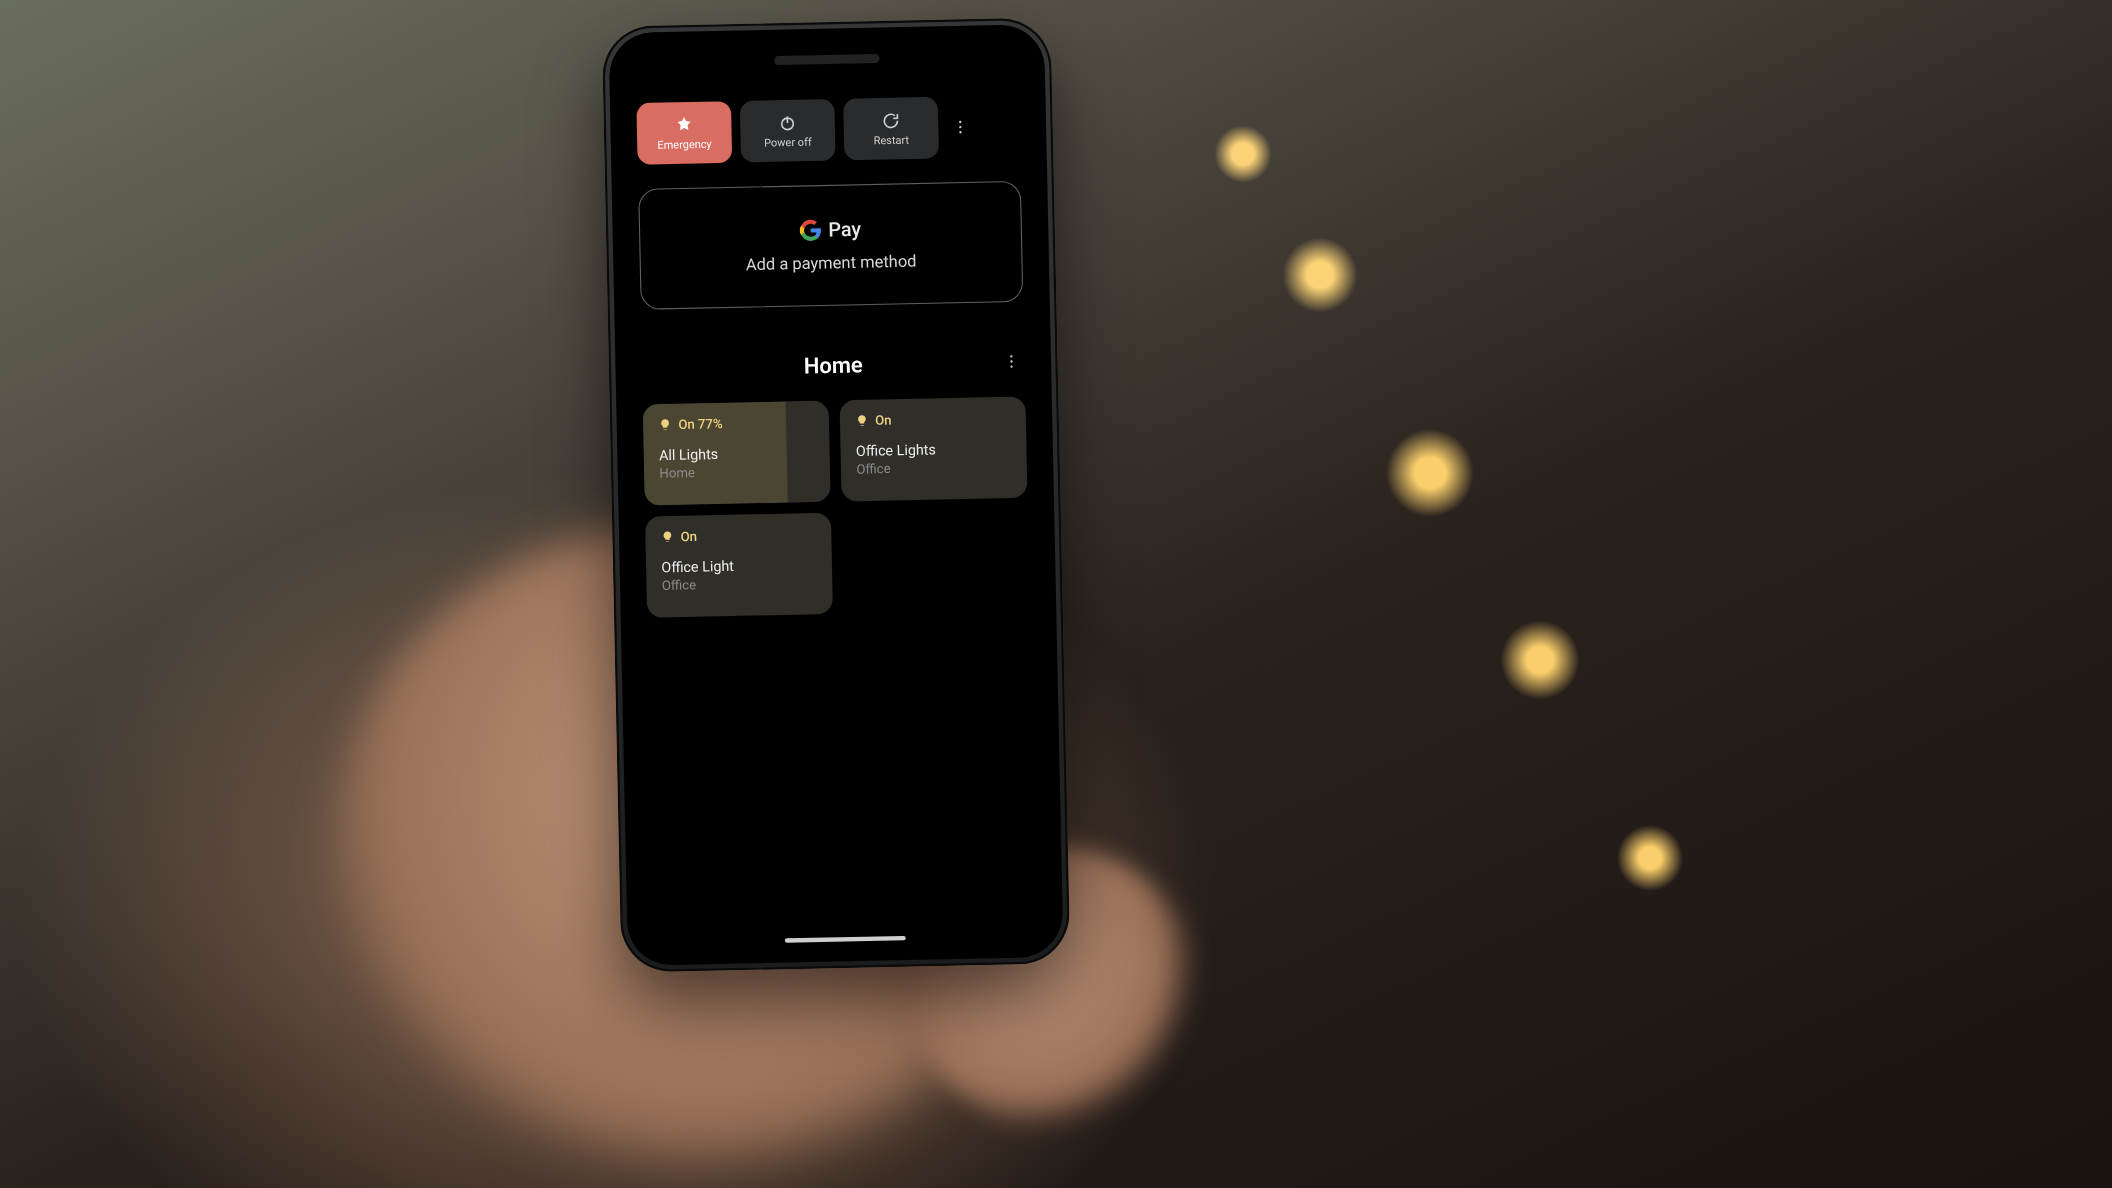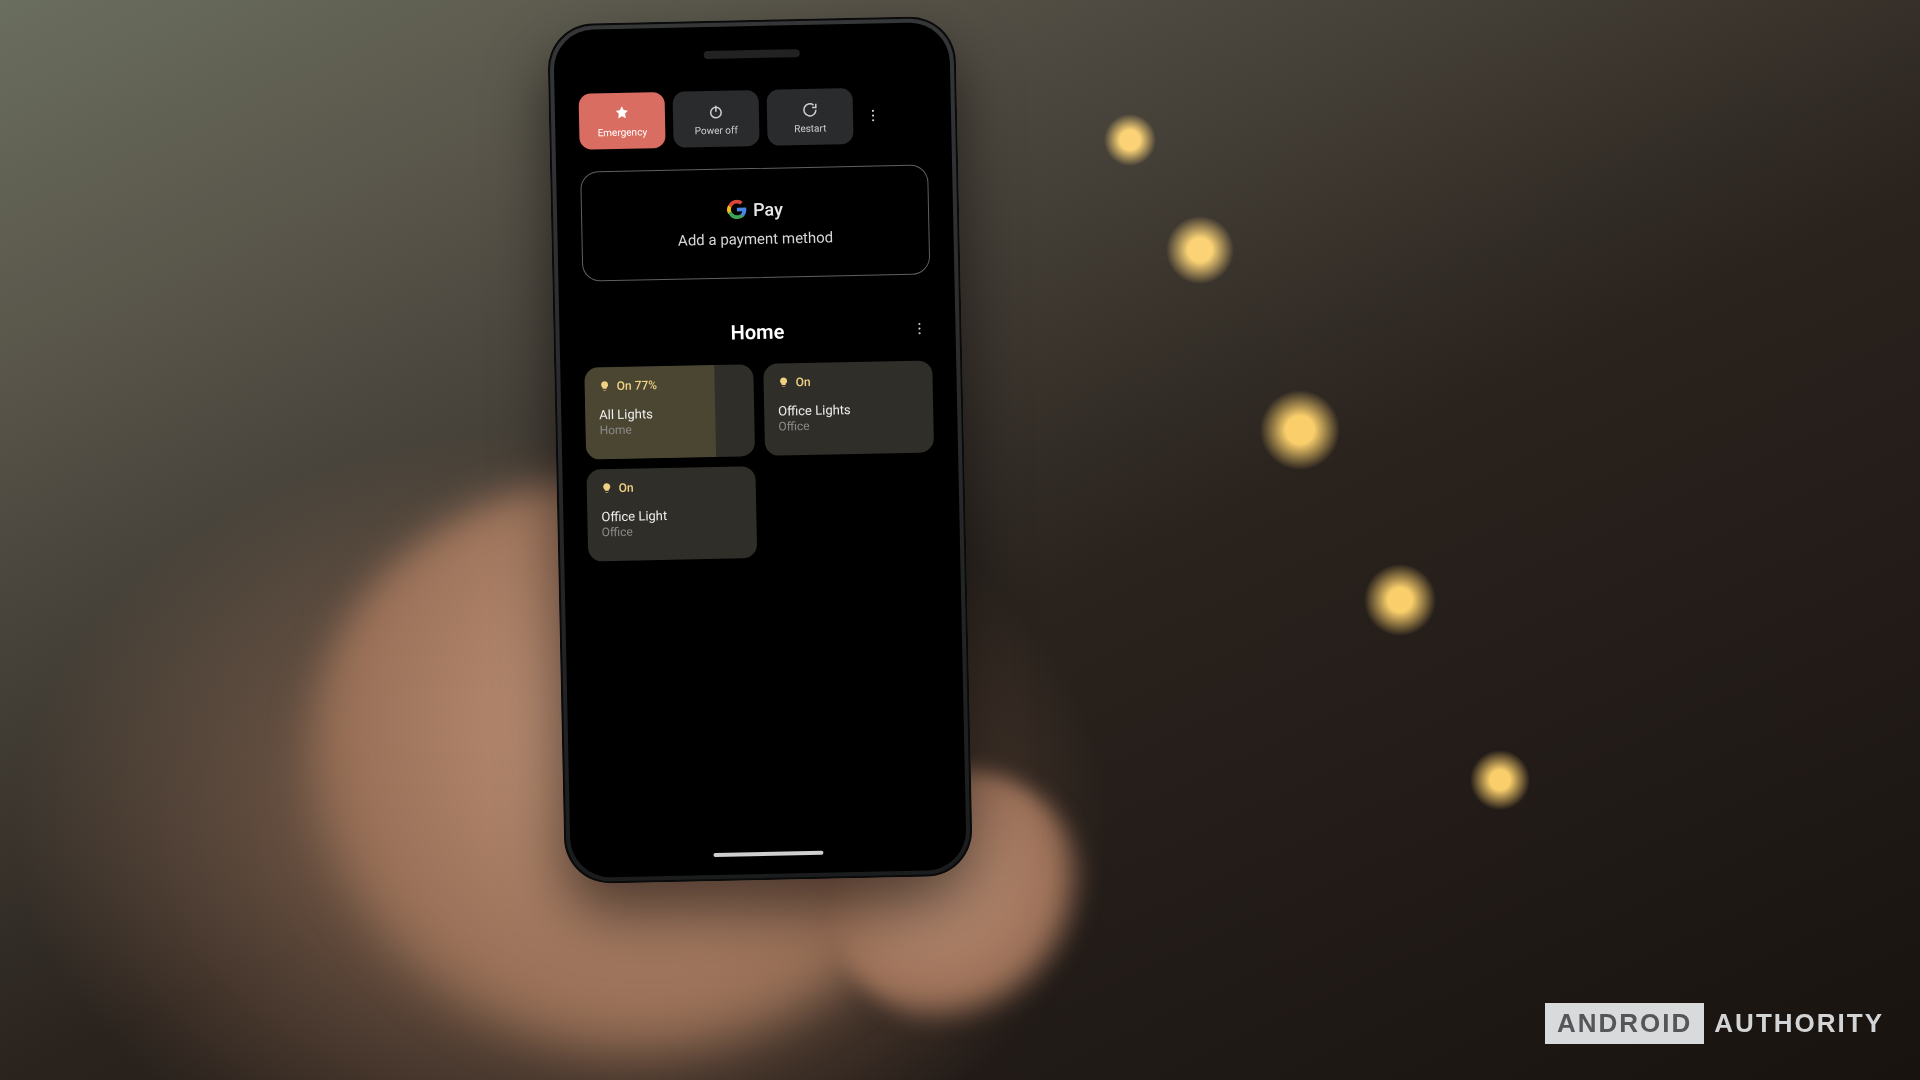--- a/index.html
+++ b/index.html
@@ -175,17 +175,13 @@
             </div>
           </div>
         </div>
 
       </div>
 
       <div class="navbar"></div>
     </div>
   </div>
 
-  <div class="watermark">
-    <span class="wm-box">ANDROID</span>
-    <span class="wm-rest">AUTHORITY</span>
-  </div>
 </div>
 
 </body></html>

